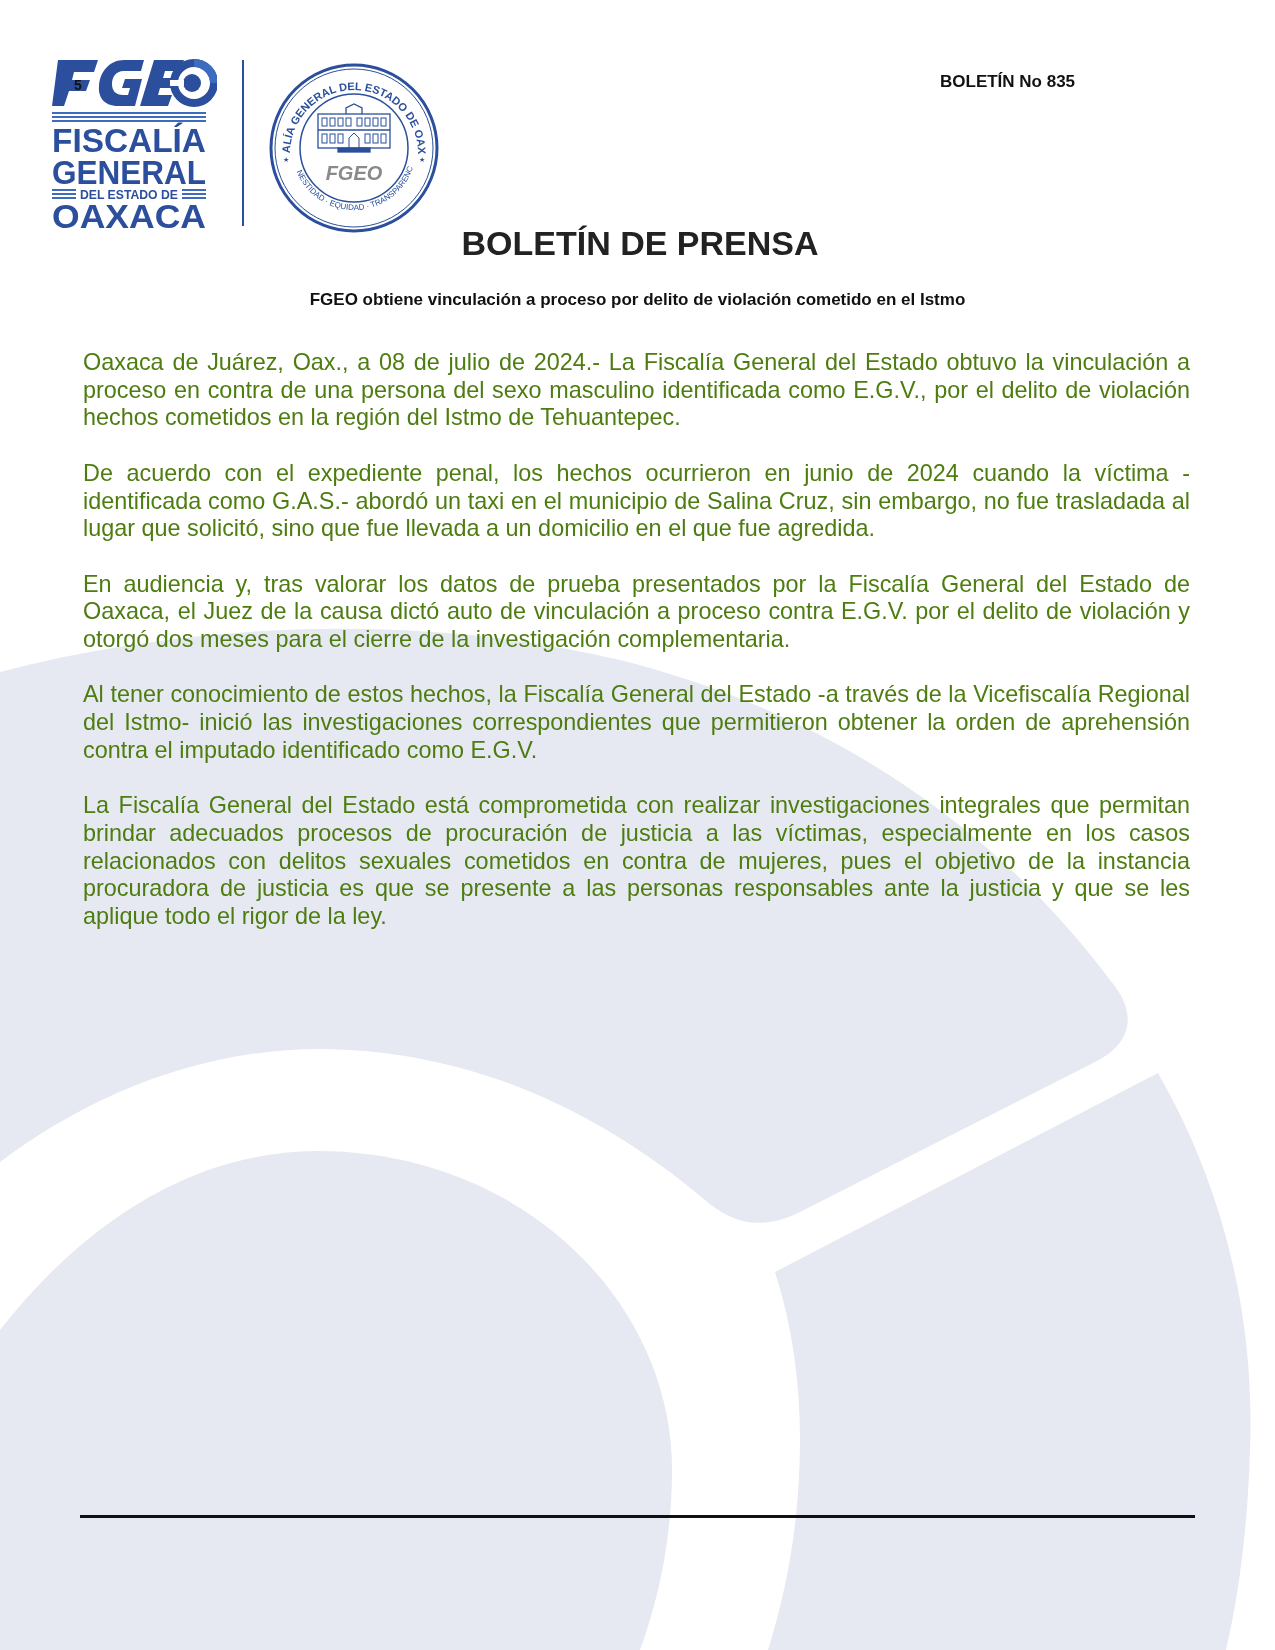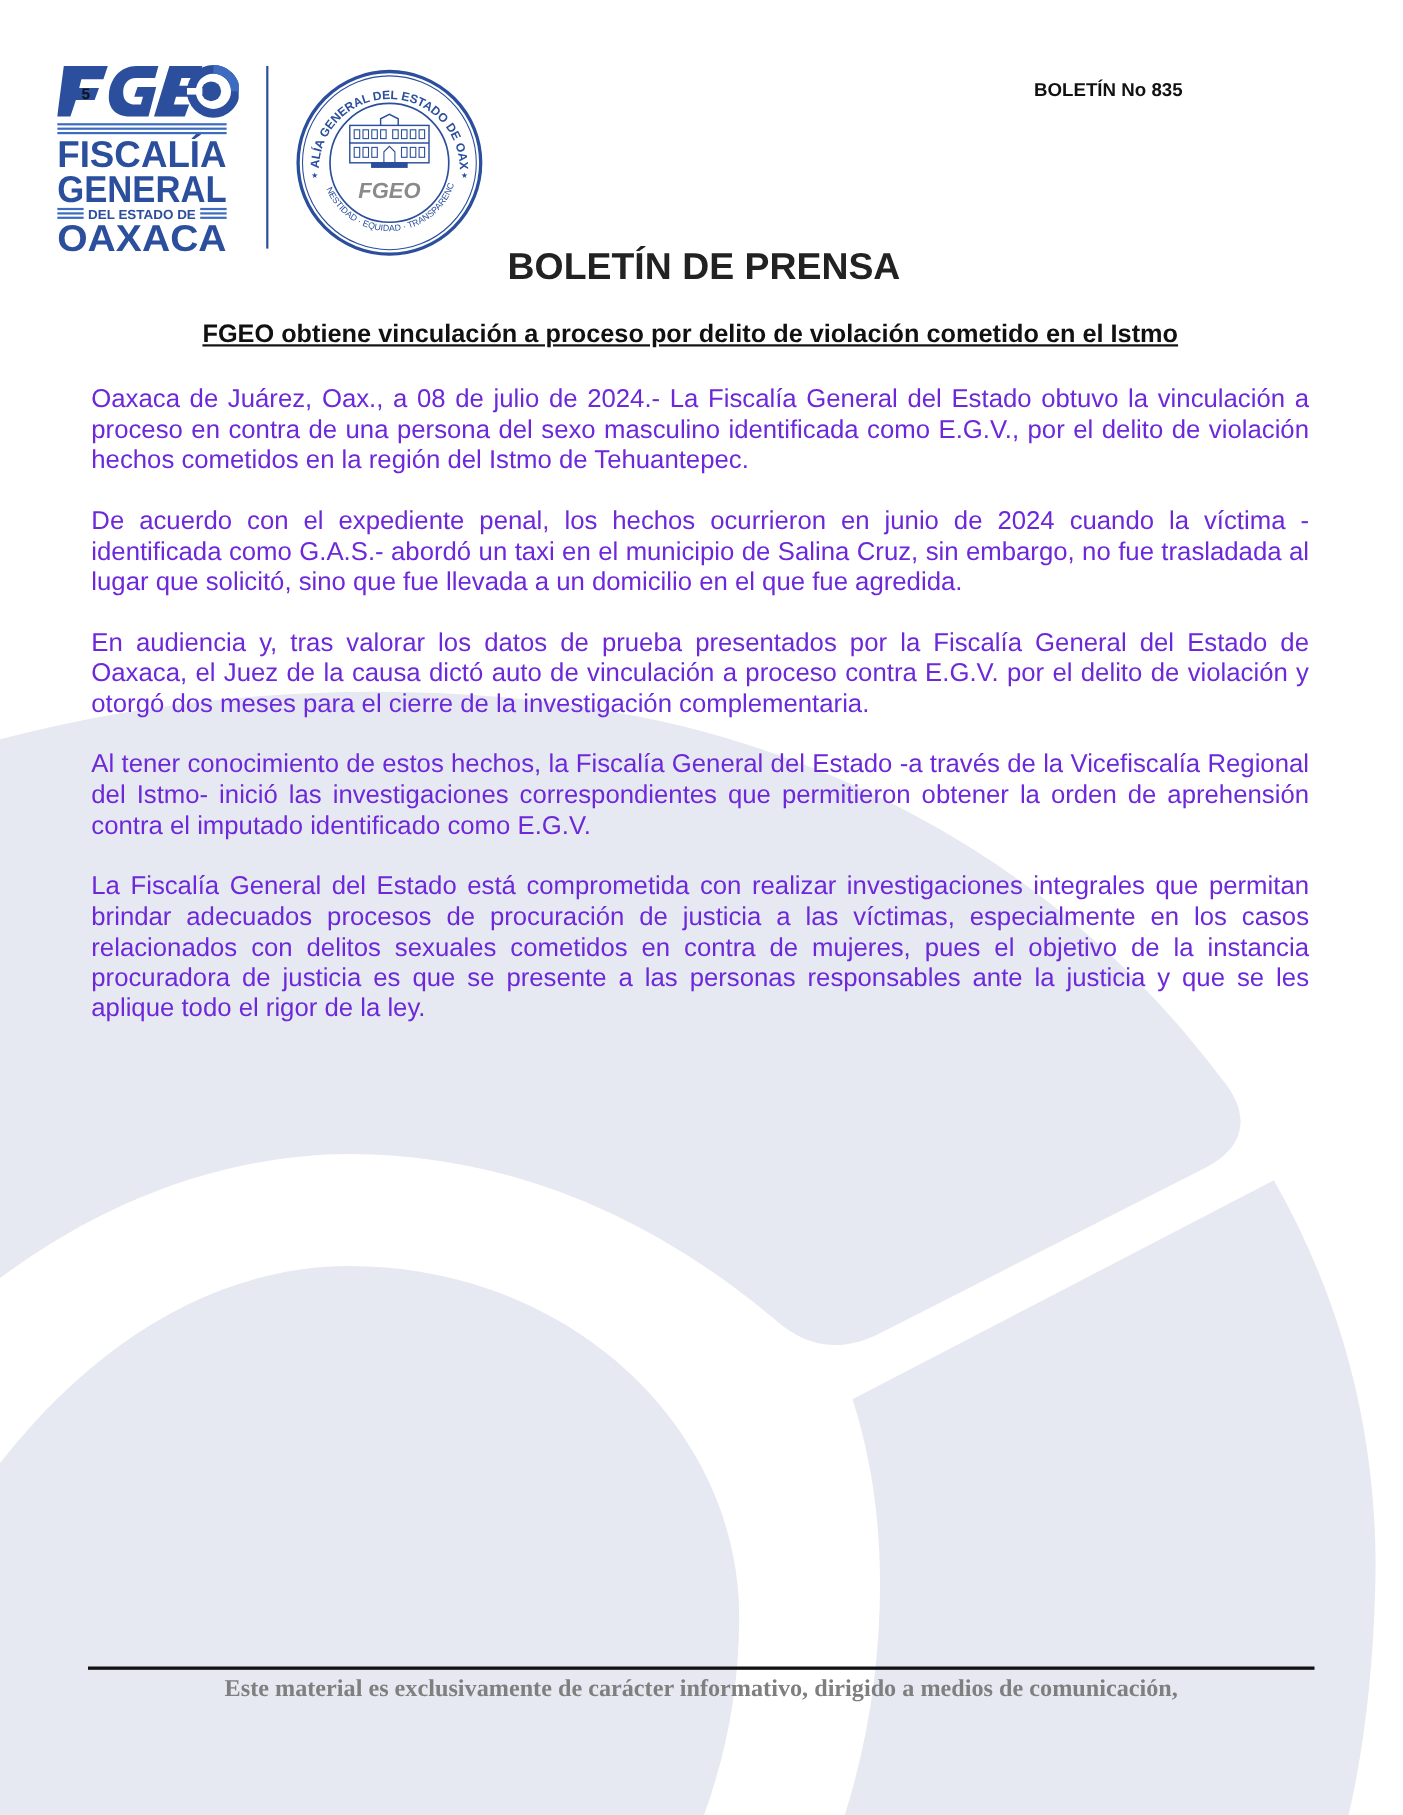--- a/index.html
+++ b/index.html
@@ -22,28 +22,28 @@
     font-size: 17px; font-weight: bold; color: #111;
     text-align: left;
   }
   #page-title {
     left: 0; top: 224px; width: 1275px; text-align: center;
     font-size: 34px; font-weight: bold; color: #222;
     padding-left: 5px;
     box-sizing: border-box;
   }
   #headline {
-    left: 74px; top: 290px; width: 1107px; text-align: center;
-    font-size: 23px; font-weight: bold; color: #111; text-decoration: underline;
+    left: 84px; top: 290px; width: 1107px; text-align: center;
+    font-size: 17px; font-weight: bold; color: #111;
   }
   #body-text {
     left: 83px; top: 349px; width: 1107px;
     font-size: 23.4px; line-height: 27.7px;
     text-align: justify;
-    color: #6d28d9;
+    color: #4d7c0f;
   }
   #body-text p { margin: 0 0 27.7px 0; }
 
   #footer-rule {
     left: 80px; top: 1515px; width: 1115px; height: 3px; background: #111;
   }
   #footer-text {
     left: 80px; top: 1521px; width: 1115px; text-align: center;
     font-family: "Liberation Serif", serif;
     font-weight: bold; font-size: 22px; line-height: 27px;
@@ -161,14 +161,13 @@
 <div class="layer" id="body-text">
   <p>Oaxaca de Juárez, Oax., a 08 de julio de 2024.- La Fiscalía General del Estado obtuvo la vinculación a proceso en contra de una persona del sexo masculino identificada como E.G.V., por el delito de violación hechos cometidos en la región del Istmo de Tehuantepec.</p>
   <p>De acuerdo con el expediente penal, los hechos ocurrieron en junio de 2024 cuando la víctima - identificada como G.A.S.- abordó un taxi en el municipio de Salina Cruz, sin embargo, no fue trasladada al lugar que solicitó, sino que fue llevada a un domicilio en el que fue agredida.</p>
   <p>En audiencia y, tras valorar los datos de prueba presentados por la Fiscalía General del Estado de Oaxaca, el Juez de la causa dictó auto de vinculación a proceso contra E.G.V. por el delito de violación y otorgó dos meses para el cierre de la investigación complementaria.</p>
   <p>Al tener conocimiento de estos hechos, la Fiscalía General del Estado -a través de la Vicefiscalía Regional del Istmo- inició las investigaciones correspondientes que permitieron obtener la orden de aprehensión contra el imputado identificado como E.G.V.</p>
   <p>La Fiscalía General del Estado está comprometida con realizar investigaciones integrales que permitan brindar adecuados procesos de procuración de justicia a las víctimas, especialmente en los casos relacionados con delitos sexuales cometidos en contra de mujeres, pues el objetivo de la instancia procuradora de justicia es que se presente a las personas responsables ante la justicia y que se les aplique todo el rigor de la ley.</p>
 </div>
 
 <div class="layer" id="footer-rule"></div>
 <div class="layer" id="footer-text">
-  <div>Este material es exclusivamente de carácter informativo, dirigido a medios de comunicación,</div>
 </div>
 
 </body></html>

